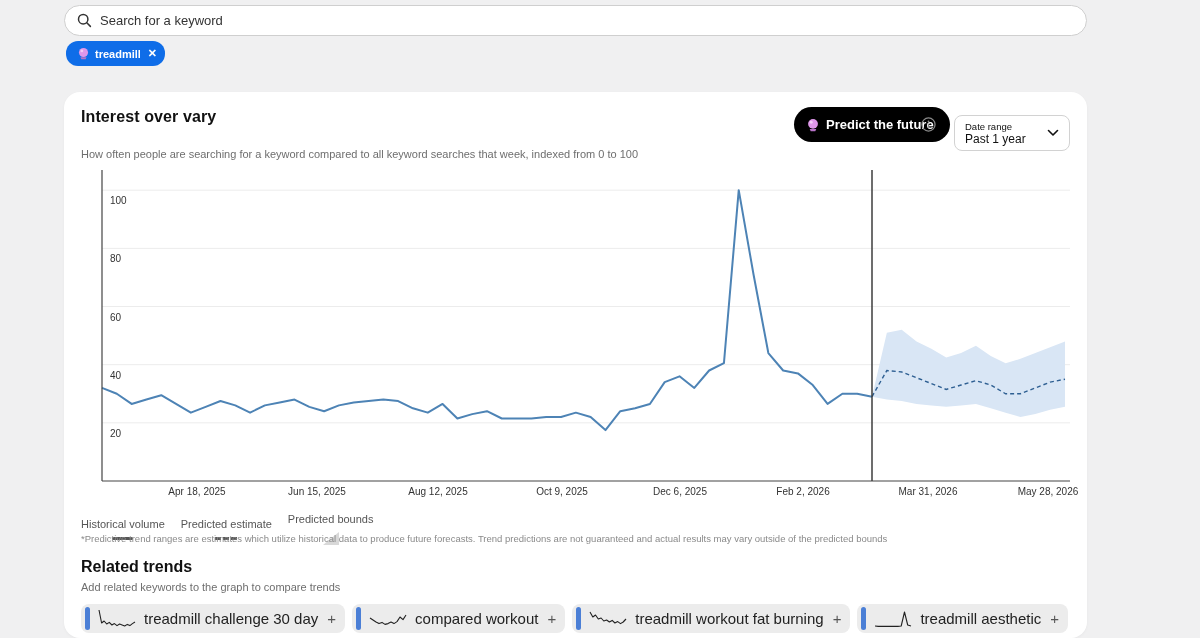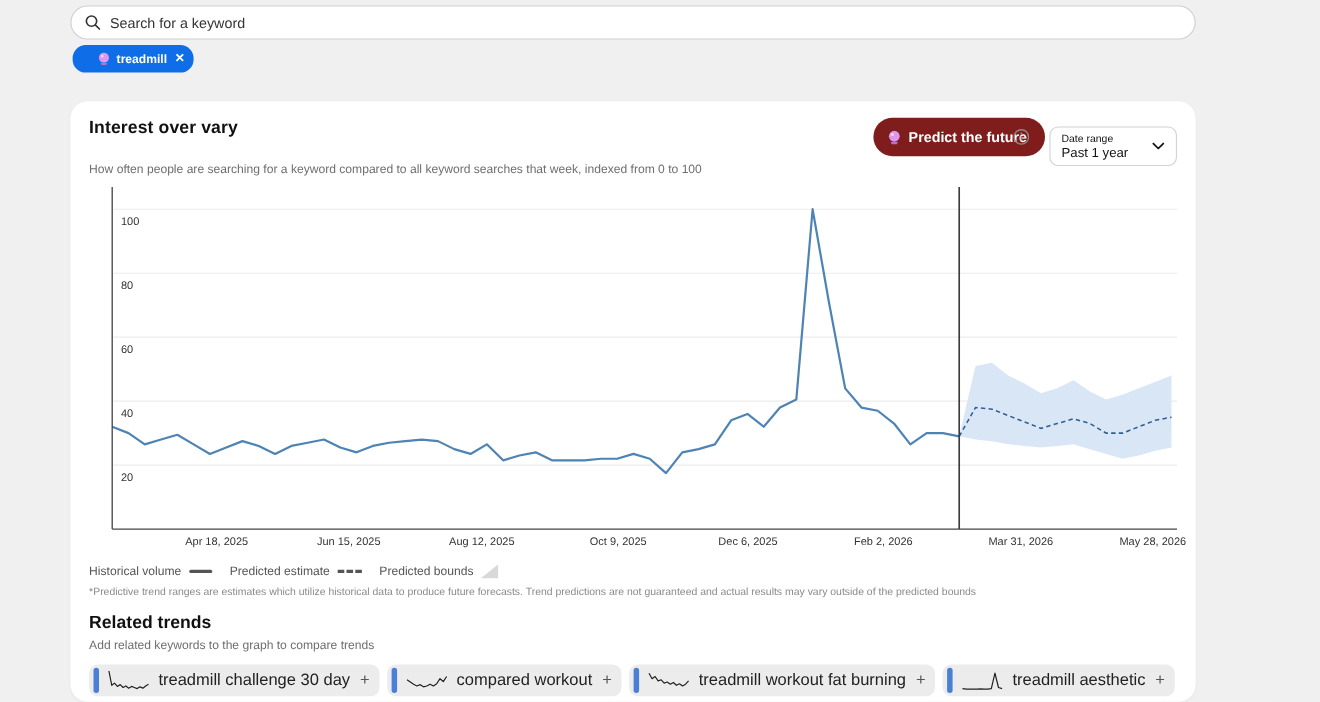--- a/index.html
+++ b/index.html
@@ -9,21 +9,21 @@
   
   .search-bar { position:absolute; left:64px; top:5px; width:1023px; height:31px;
     background:#fff; border:1px solid #cfcfcf; border-radius:16px;
     display:flex; align-items:center; padding:0 12px; gap:8px; }
   .search-bar input { border:none; outline:none; flex:1; font-size:13px; color:#222;
     font-family:"Liberation Sans", sans-serif; background:transparent; }
   .search-bar input::placeholder { color:#333; opacity:1; }
 
   
   .kw-chip { position:absolute; left:66px; top:41px; height:25px; border-radius:12px;
-    display:inline-flex; align-items:center; gap:5px; padding:0 8px 0 22px;
+    display:inline-flex; align-items:center; gap:5px; padding:0 8px 0 11px;
     color:#fff; font-size:11px; font-weight:bold; cursor:pointer; }
   .kw-chip .x { font-size:11px; font-weight:bold; margin-left:2px; cursor:pointer; line-height:1; }
 
   
   .card { position:absolute; left:64px; top:92px; width:1023px; height:546px;
     background:#fff; border-radius:16px; box-shadow:0 1px 3px rgba(0,0,0,0.04); }
 
   .page-title { position:absolute; left:17px; top:16px; font-size:16px; font-weight:bold; color:#111; letter-spacing:0.1px; }
   .page-subtitle { position:absolute; left:17px; top:56px; font-size:11px; color:#6e6e6e; }
 
@@ -36,21 +36,21 @@
     background:#fff; border:1px solid #d2d2d2; border-radius:8px; cursor:pointer;
     display:flex; align-items:center; padding:0 10px; }
   .date-dd .txt { flex:1; display:flex; flex-direction:column; justify-content:center; }
   .date-dd .l1 { font-size:9.5px; color:#111; }
   .date-dd .l2 { font-size:12px; color:#111; }
 
   svg.chart { position:absolute; left:0; top:0; width:1023px; height:412px; }
 
   .legend { position:absolute; left:17px; top:421px; display:flex; align-items:center; gap:16px;
     font-size:11px; color:#555; }
-  .legend .item { display:flex; align-items:center; gap:7px; }
+  .legend .item { display:flex; align-items:center; gap:7px;flex-direction:column; }
   .sw-solid { width:21px; height:3px; background:#555; border-radius:2px; }
   .sw-dash { width:22px; border-top:3px dashed #555; }
   .disclaimer { position:absolute; left:17px; top:441px; font-size:9.5px; color:#8a8a8a; }
 
   .rel-title { position:absolute; left:17px; top:466px; font-size:16px; font-weight:bold; color:#111; }
   .rel-sub { position:absolute; left:17px; top:489px; font-size:11px; color:#6e6e6e; }
 
   .chips-row { position:absolute; left:17px; top:512px; display:flex; gap:7px; }
   .trend-chip { height:29px; background:#ececec; border-radius:8px; display:inline-flex;
     align-items:center; gap:7px; padding:0 9px 0 4px; cursor:pointer; }
@@ -77,21 +77,21 @@
     <path d="M4.2 12.6 L11.8 12.6 L10.6 15 L5.4 15 Z" fill="#b873c8"></path>
   </svg>
   <span>treadmill</span>
   <span class="x">✕</span>
 </div>
 
 <div class="card">
   <div class="page-title">Interest over vary</div>
   <div class="page-subtitle">How often people are searching for a keyword compared to all keyword searches that week, indexed from 0 to 100</div>
 
-  <button class="predict-btn" id="predict-btn" style="background: #7f1d1d;">
+  <button class="predict-btn" id="predict-btn" style="background: #000000;">
     <svg width="14" height="14" viewBox="0 0 16 16">
       <circle cx="8" cy="6.7" r="5.6" fill="#df97ea"></circle>
       <circle cx="6" cy="4.8" r="1.7" fill="#f3cdf7"></circle>
       <path d="M4.2 12.6 L11.8 12.6 L10.6 15 L5.4 15 Z" fill="#b873c8"></path>
     </svg>
     <span>Predict the future</span>
   </button>
 
   <svg class="info-icon" viewBox="0 0 16 16">
     <circle cx="8" cy="8" r="7" fill="none" stroke="#8a8a8a" stroke-width="1.3"></circle>

